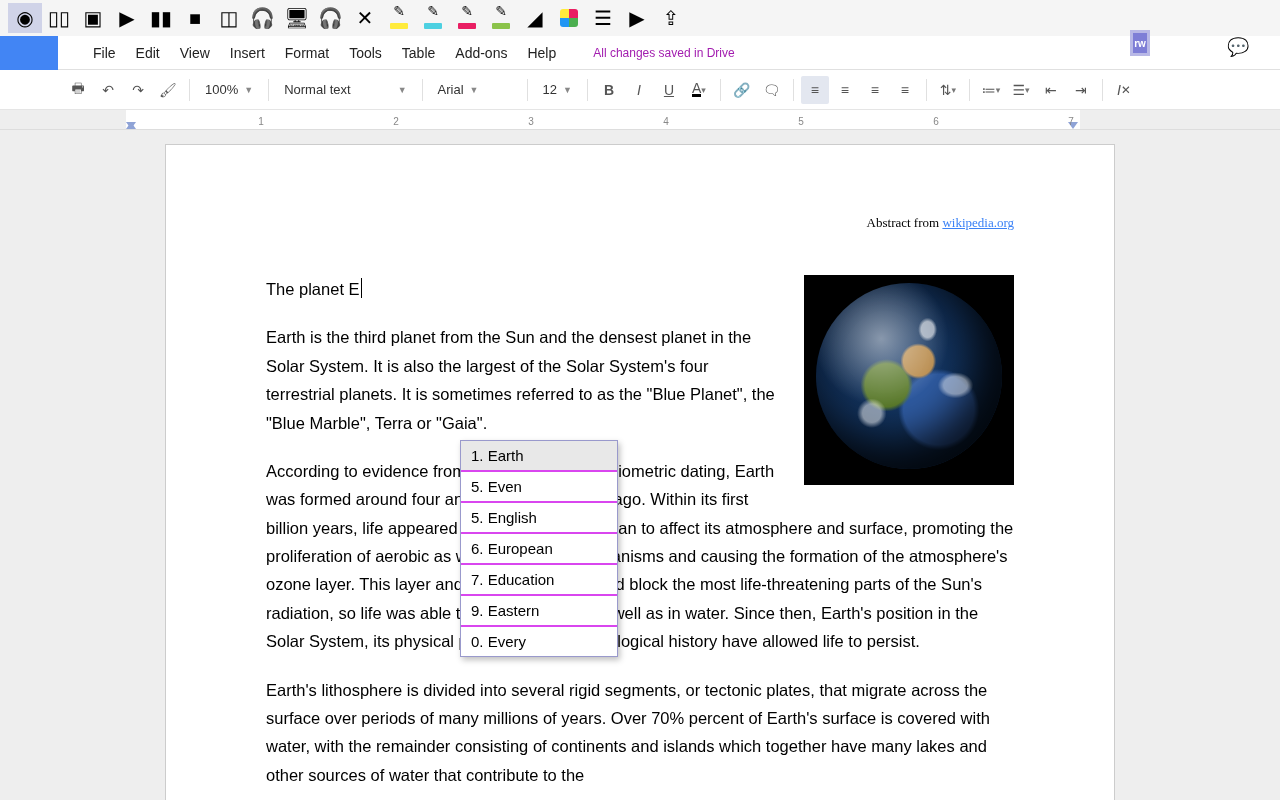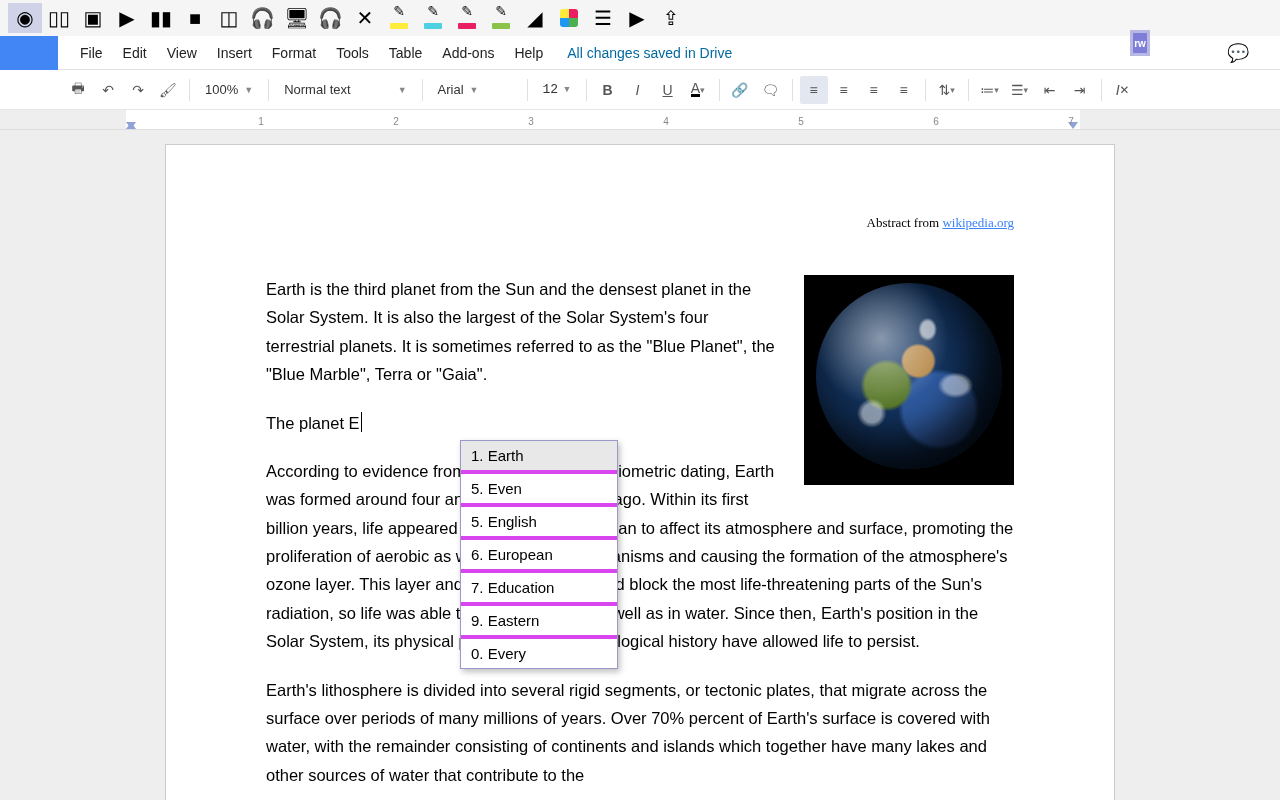--- a/index.html
+++ b/index.html
@@ -40,41 +40,42 @@
   .multi {
     width:18px; height:18px;
     background: conic-gradient(#e91e63 0 25%, #4caf50 25% 50%, #2196f3 50% 75%, #ffeb3b 75% 100%);
     border-radius: 3px;
   }
   
   .menubar-row {
     height: 34px;
     background: #fff;
     display: flex;
-    align-items: center;
+    align-items: flex-start;
     border-bottom: 1px solid #e0e0e0;
     position: relative;
+    gap: 13px;
   }
   .doc-tab {
     width: 58px;
     height: 34px;
     background: #4285f4;
     margin-right: 12px;
   }
   .menu-item {
     padding: 0 10px;
     font-size: 14px;
     color: #222;
     line-height: 34px;
     cursor: pointer;
   }
   .save-status {
     padding: 0 14px;
-    font-size: 14px;
-    color: #0369a1;
+    font-size: 12px;
+    color: #a21caf;
     line-height: 34px;
   }
   .rw-badge {
     position: absolute;
     right: 130px;
     top: -6px;
     width: 20px;
     height: 26px;
     background: #7e7ed6;
     border: 3px solid #b8b8e6;
@@ -228,21 +229,21 @@
     width: 158px;
     background: #fff;
     border: 1px solid #9999cc;
     box-shadow: 2px 3px 6px rgba(0,0,0,0.25);
     font-size: 15px;
     z-index: 50;
   }
   .predict-menu .opt {
     padding: 6px 10px;
     cursor: pointer;
-    border-bottom: 4px solid #d946ef;
+    border-bottom: 2px solid #d946ef;
   }
   .predict-menu .opt:last-child { border-bottom:none; }
   .predict-menu .opt.sel { background: #e8e8e8; }
 
   .tri-down { font-size:9px; color:#777; }
 </style>
 </head>
 <body>
 
 <div class="addon-bar" id="addon-bar">
@@ -315,21 +316,21 @@
   <div class="tool-select" style="min-width:98px;gap:47px;">
       <span>Normal text</span>
       <span class="chev">▼</span>
     </div>
   <div class="tool-sep"></div>
   <div class="tool-select" style="min-width:90px;">
       <span>Arial</span>
       <span class="chev">▼</span>
     </div>
   <div class="tool-sep"></div>
-  <div class="tool-select" style="min-width:44px;font-family:Liberation Mono, monospace;">
+  <div class="tool-select" style="min-width:44px;">
       <span>12</span>
       <span class="chev">▼</span>
     </div>
   <div class="tool-sep"></div>
   <div class="tool-btn">
       <b>B</b>
     </div>
   <div class="tool-btn">
       <i>I</i>
     </div>
@@ -379,24 +380,24 @@
 
 <div class="canvas">
   <div class="page">
     <div class="abstract">
       <span>Abstract from </span><a href="#">wikipedia.org</a>
     </div>
     <div class="doc-body">
       <div class="earth-img">
           <div class="earth-globe"></div>
         </div>
-      <p>Earth is the third planet from the Sun and the densest planet in the Solar System. It is also the largest of the Solar System's four terrestrial planets. It is sometimes referred to as the "Blue Planet", the "Blue Marble", Terra or "Gaia".</p>
       <p>
         <span class="cursor-line">The planet E</span><span class="text-cursor"></span>
       </p>
+      <p>Earth is the third planet from the Sun and the densest planet in the Solar System. It is also the largest of the Solar System's four terrestrial planets. It is sometimes referred to as the "Blue Planet", the "Blue Marble", Terra or "Gaia".</p>
       <p>According to evidence from sources such as radiometric dating, Earth was formed around four and a half billion years ago. Within its first billion years, life appeared in its oceans and began to affect its atmosphere and surface, promoting the proliferation of aerobic as well as anaerobic organisms and causing the formation of the atmosphere's ozone layer. This layer and Earth's magnetic field block the most life-threatening parts of the Sun's radiation, so life was able to flourish on land as well as in water. Since then, Earth's position in the Solar System, its physical properties and its geological history have allowed life to persist.</p>
       <p>Earth's lithosphere is divided into several rigid segments, or tectonic plates, that migrate across the surface over periods of many millions of years. Over 70% percent of Earth's surface is covered with water, with the remainder consisting of continents and islands which together have many lakes and other sources of water that contribute to the</p>
     </div>
   </div>
 </div>
 
 <div class="predict-menu" id="predict">
     <div class="opt sel">1. Earth</div>
     <div class="opt">5. Even</div>
     <div class="opt">5. English</div>

